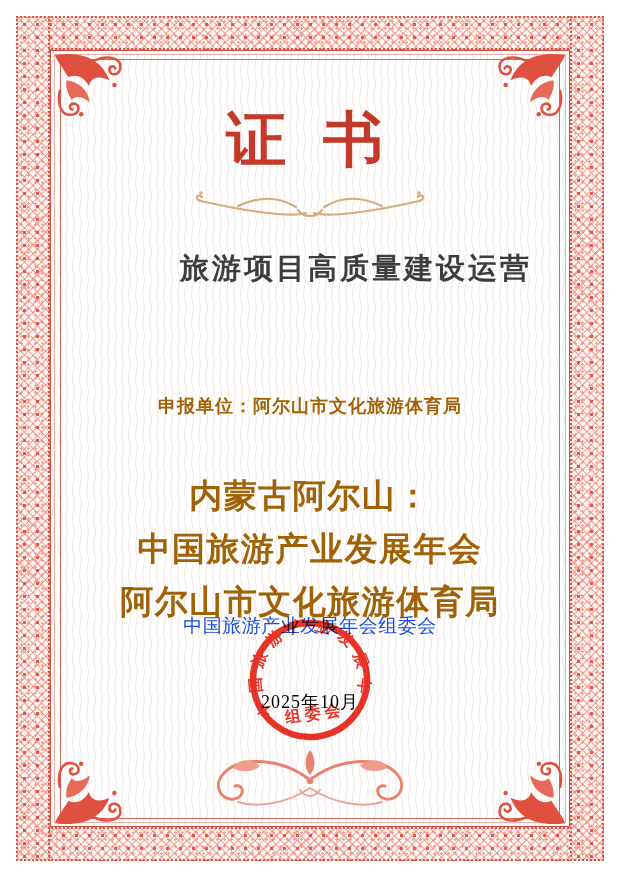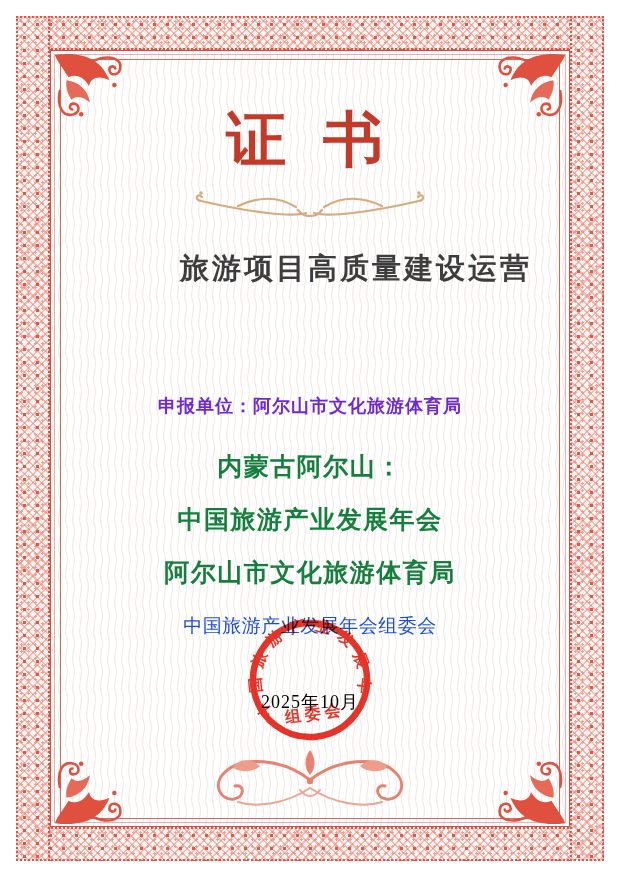--- a/index.html
+++ b/index.html
@@ -43,22 +43,22 @@
   .txt{position:absolute; left:0; width:100%; text-align:center; z-index:4;}
   .cert-title{
     top:100px; font-size:60px; font-weight:900; color:#c53928;
     letter-spacing:.18em; margin:0;
   }
   .gold-flourish{position:absolute; left:190px; top:182px; z-index:4;}
   .category{
     top:243px; font-family:"Liberation Sans","DejaVu Sans",sans-serif;
     font-weight:700; font-size:29px; line-height:50px; color:#3d3d3d; letter-spacing:3px;padding-left:46px;
   }
-  .applicant{top:394px; font-size:18px; font-weight:700; color:#6d28d9; letter-spacing:1px;}
-  .award-title{top:440px; font-size:25px; font-weight:700; color:#15803d;
+  .applicant{top:394px; font-size:18px; font-weight:700; color:#a16207; letter-spacing:1px;}
+  .award-title{top:470px; font-size:33px; font-weight:700; color:#a16207;
     line-height:53px; letter-spacing:1.5px;}
   .issuer{top:613px; font-size:19px; color:#1d4ed8; letter-spacing:.5px;}
   .issue-date{top:690px; font-size:18px; color:#000000; letter-spacing:1px;}
   .seal{position:absolute; left:245px; top:615px; z-index:5; mix-blend-mode:multiply; opacity:.95;}
   .seal text, .seal textPath{
     font-family:"Liberation Serif","DejaVu Serif",serif;
     font-weight:700; fill:#e7291c;
   }
 </style>
 </head>

